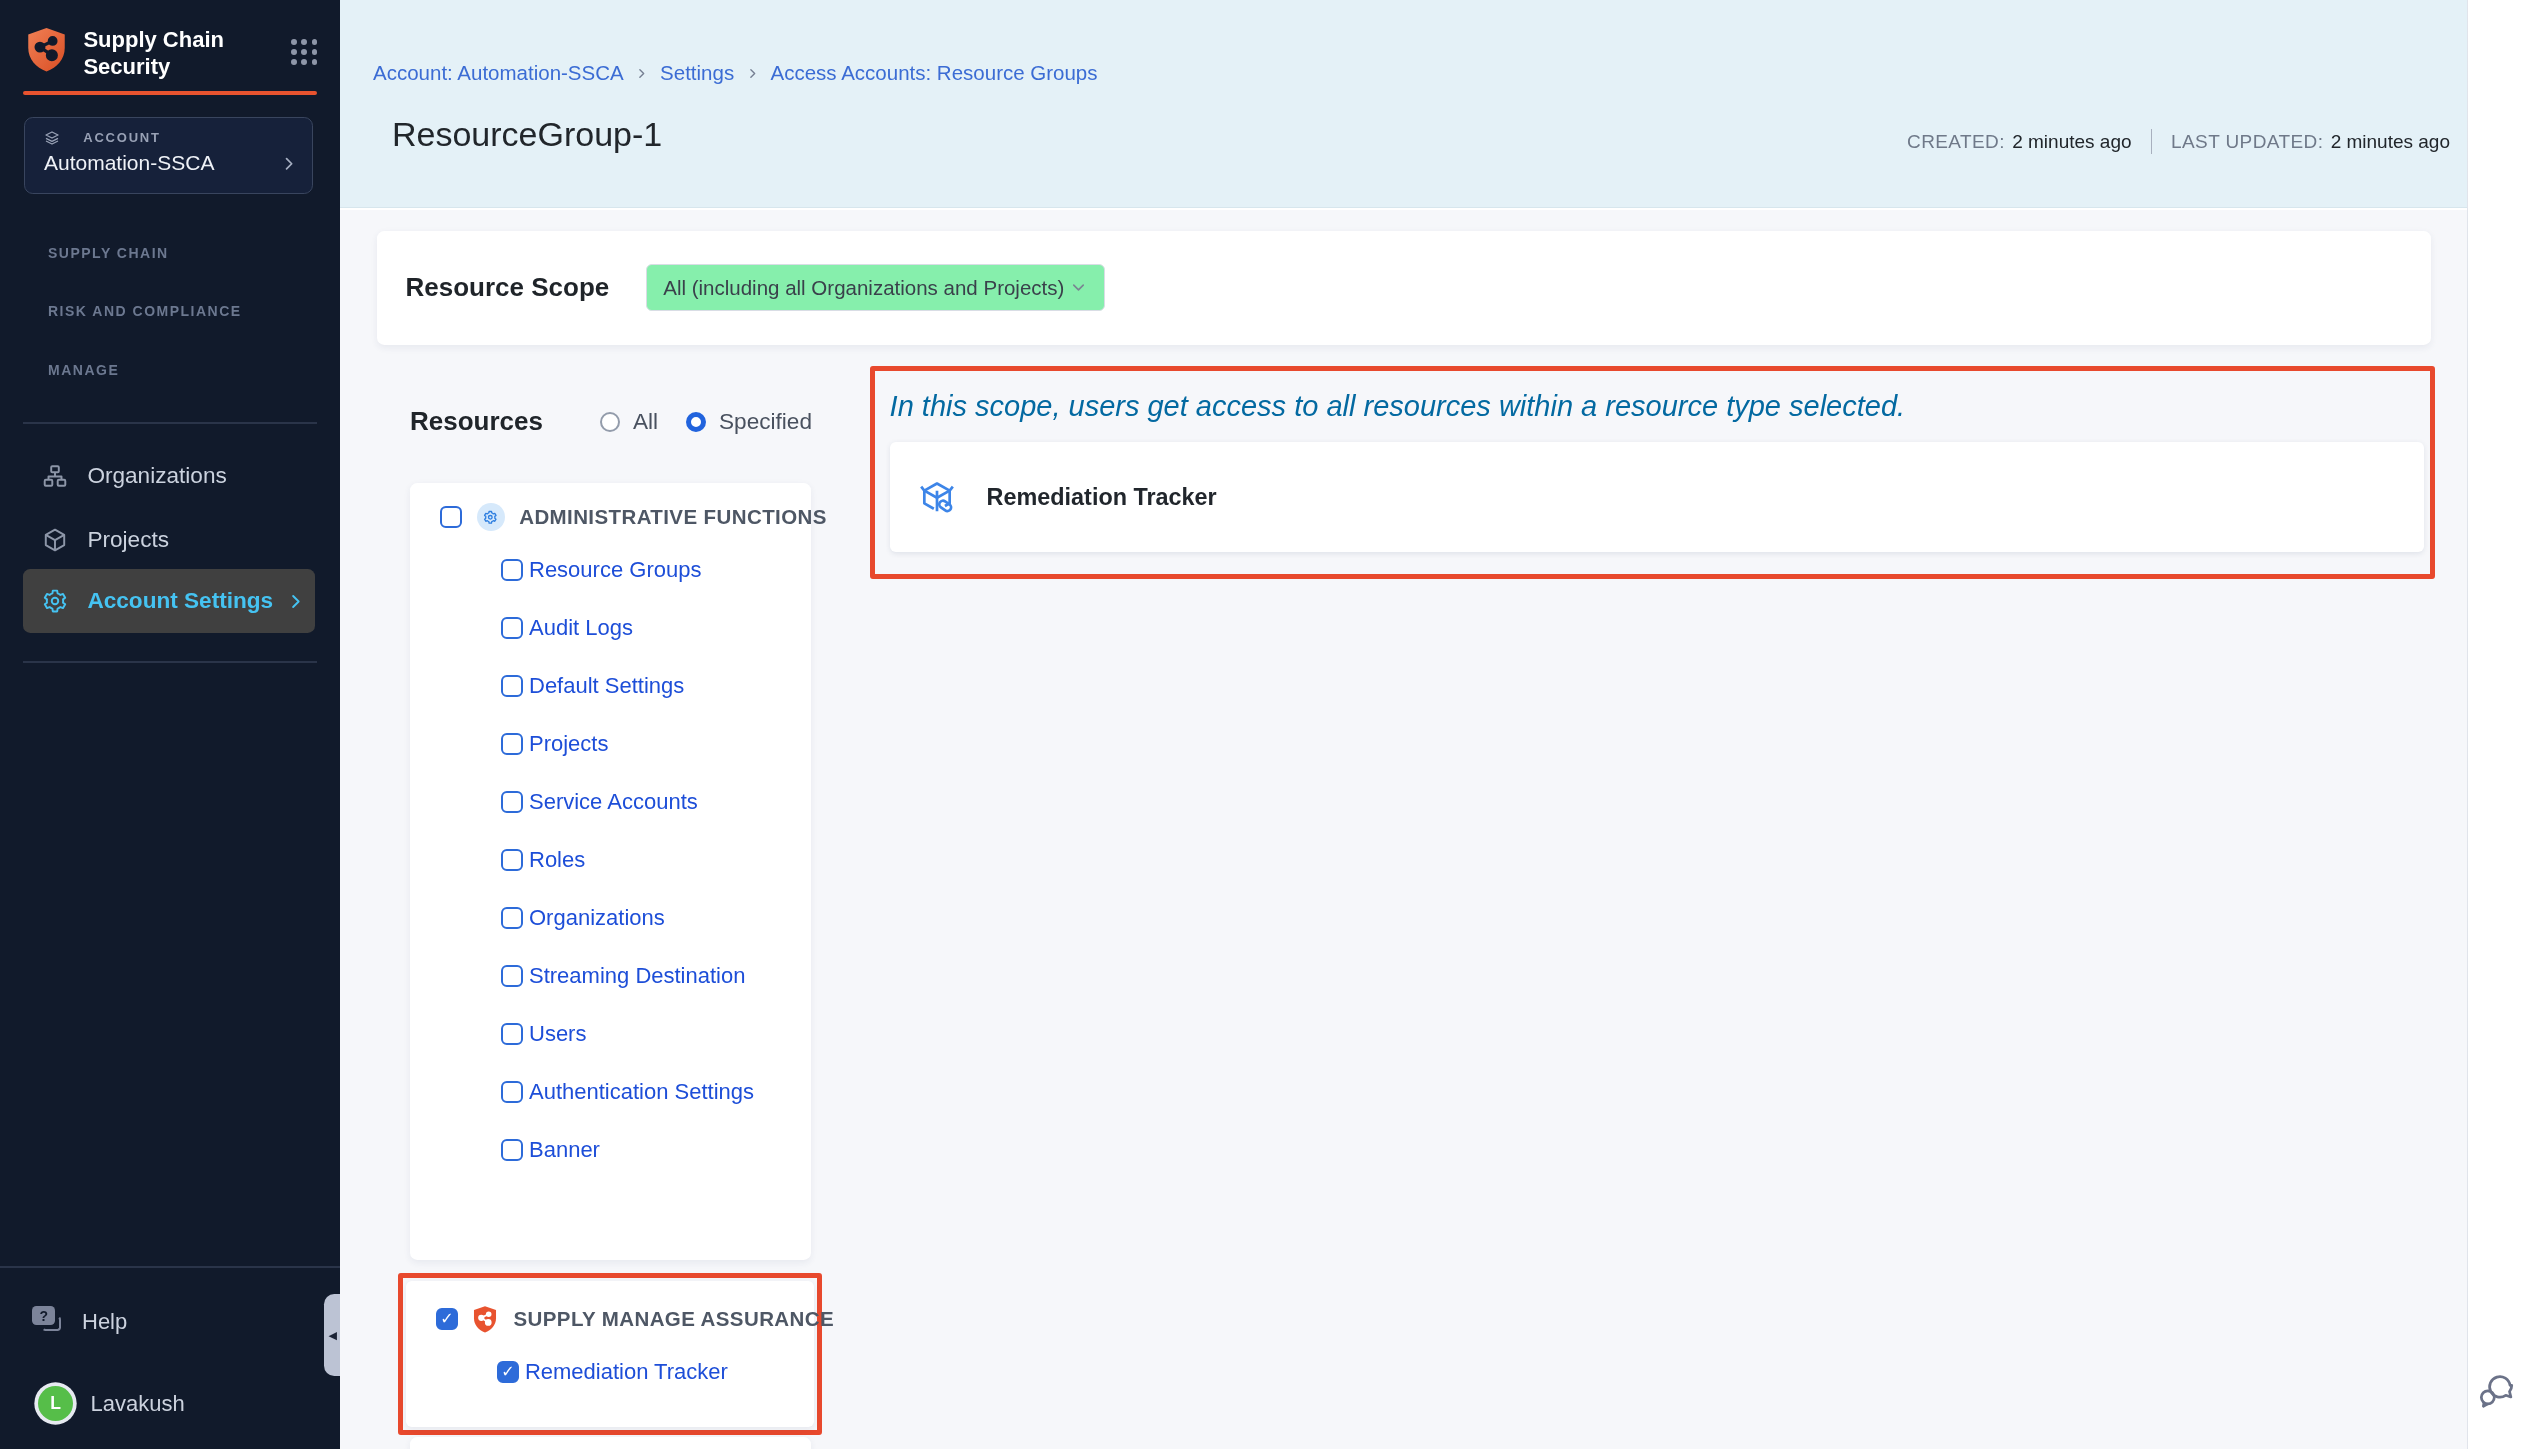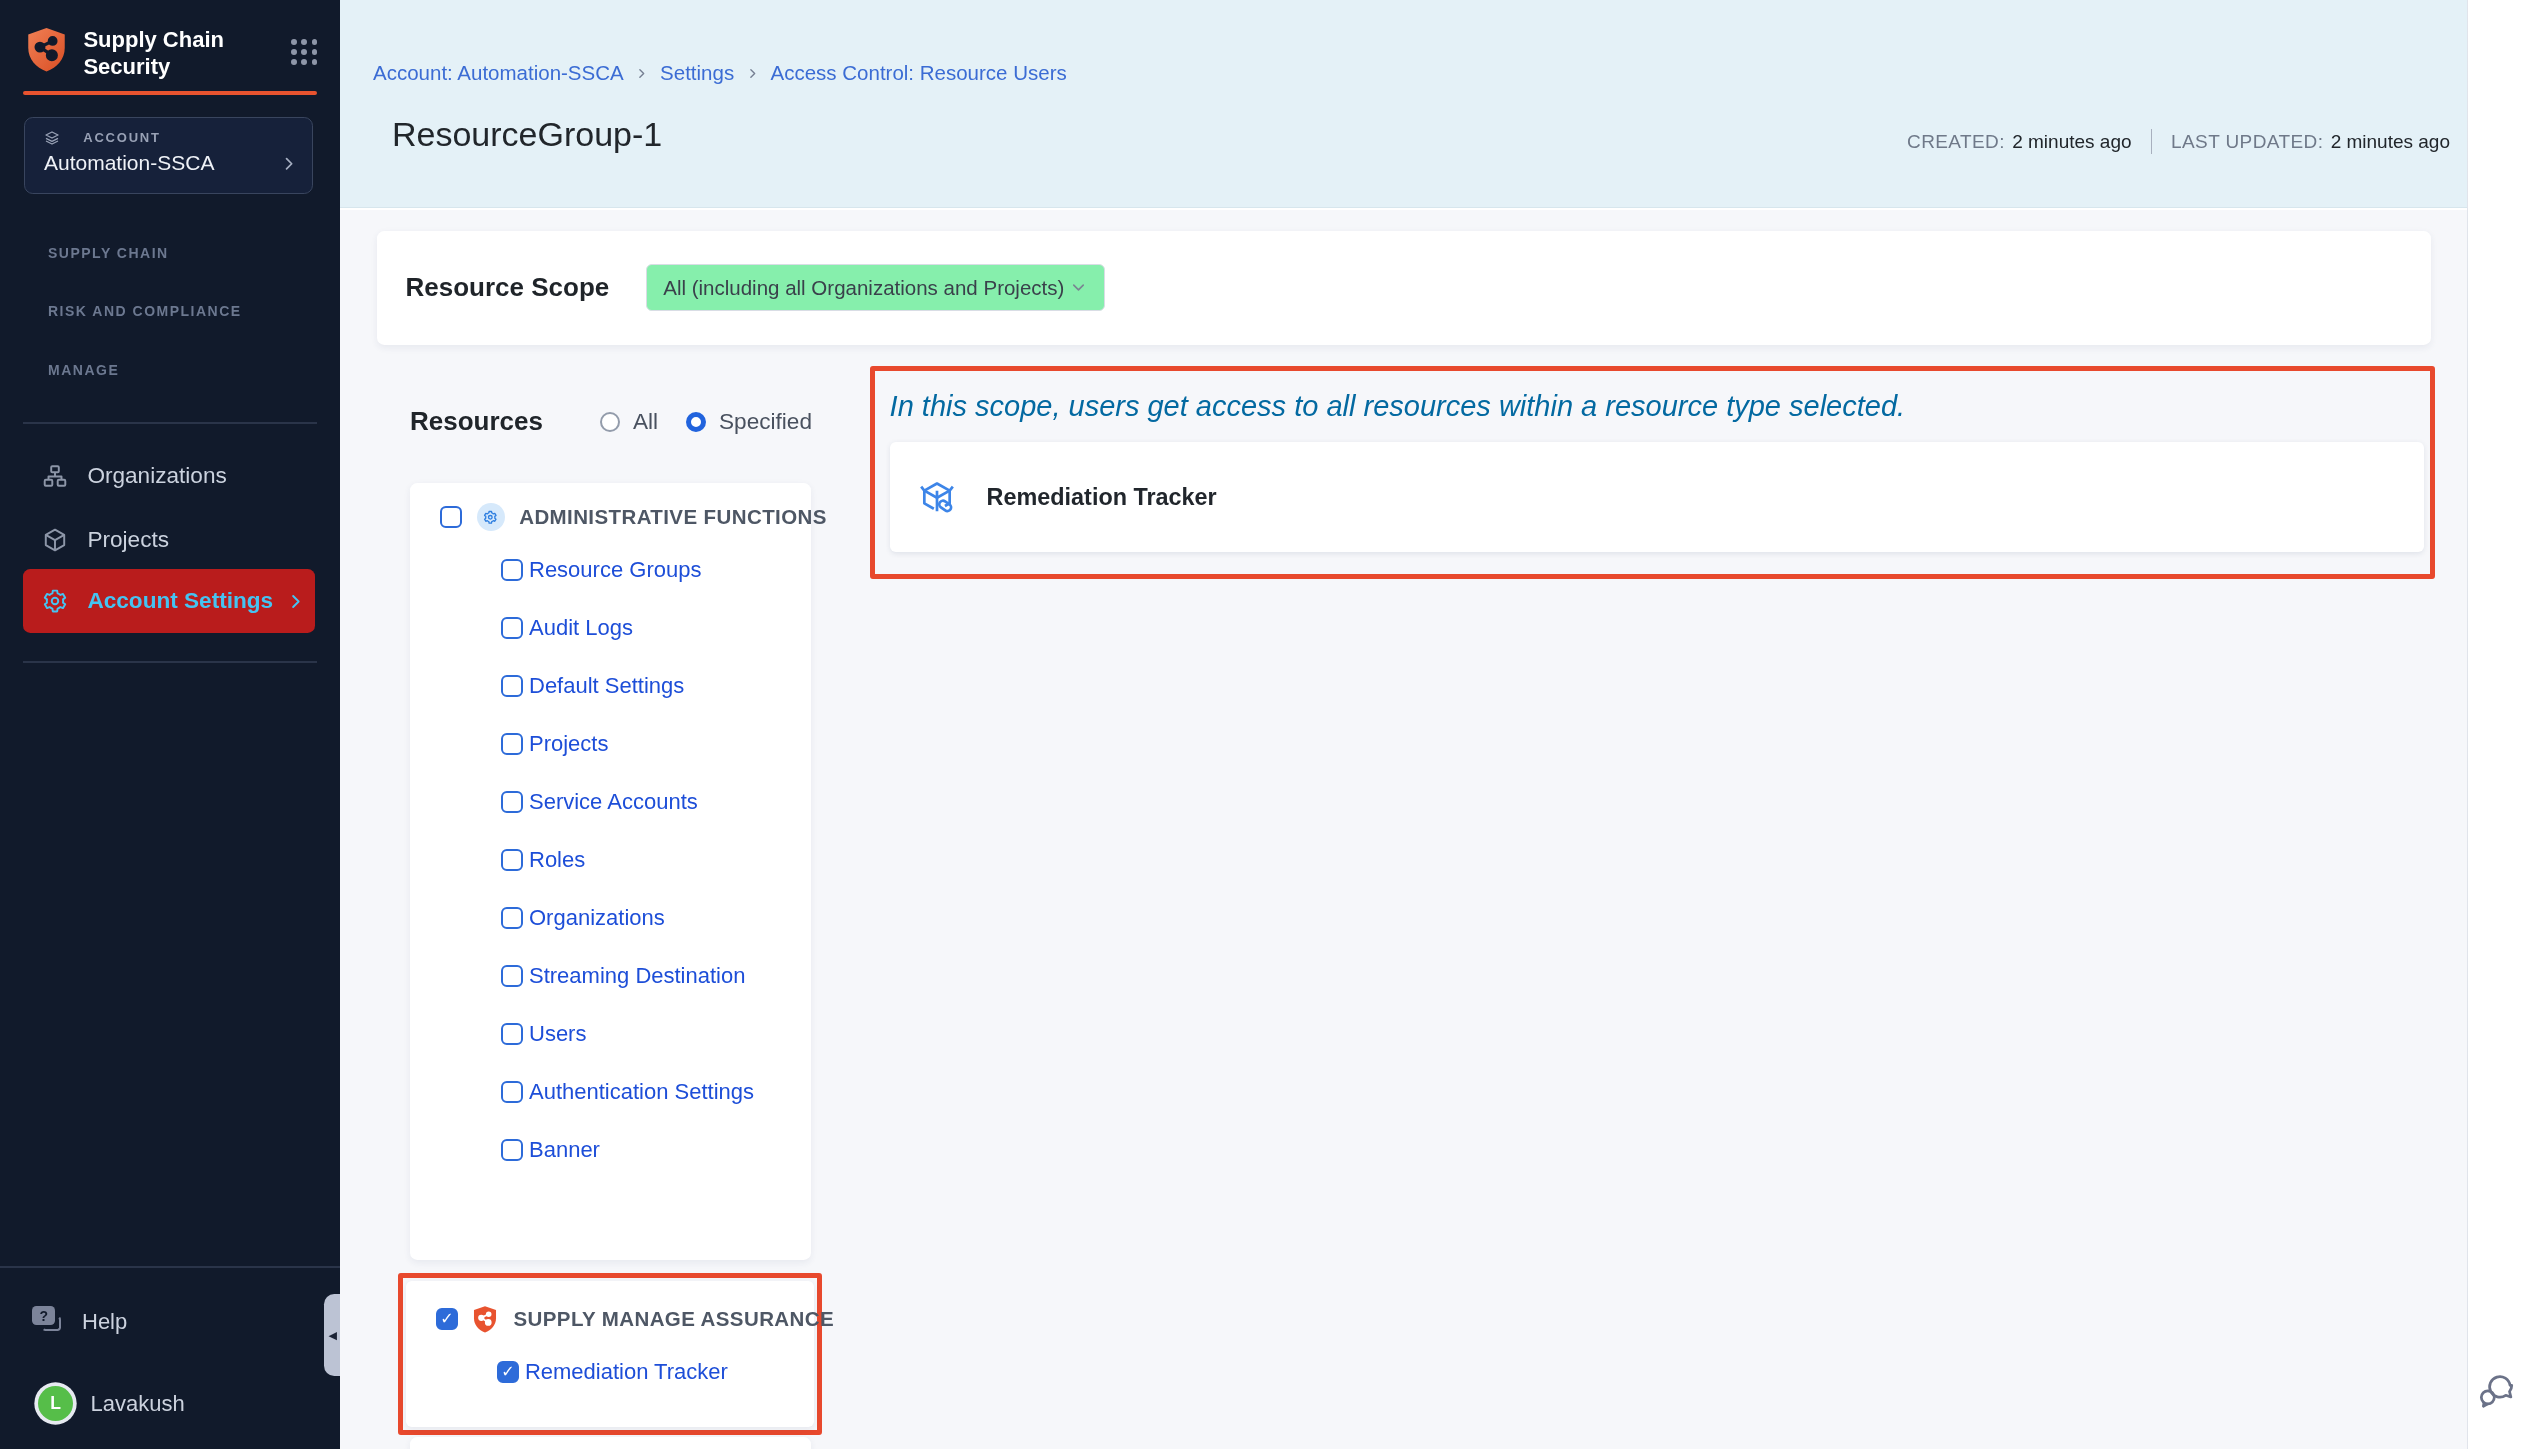--- a/index.html
+++ b/index.html
@@ -24,21 +24,21 @@
   .account-box{position:absolute;left:24px;top:117px;width:289px;height:77px;border:1.5px solid #39455E;border-radius:8.8px;background:#16213A;padding:11.7px 14.6px 0 19px;cursor:pointer;}
   .acc-top{display:flex;align-items:center;gap:10.2px;color:#98A1B5;}
   .acc-label{font-size:13px;font-weight:bold;letter-spacing:1.8px;margin-left:13px;}
   .acc-name-row{display:flex;align-items:center;margin-top:5.8px;}
   .acc-name{color:#EFF2F7;font-size:21px;}
   .acc-chevron{margin-left:auto;color:#A6AFC2;}
   .sb-section{position:absolute;left:48px;font-size:14px;font-weight:bold;letter-spacing:1.5px;color:#6C7890;cursor:pointer;}
   .sb-div{position:absolute;left:23.4px;width:294px;height:1.5px;background:var(--sidebar-line);}
   .sb-item{position:absolute;left:23.4px;width:292px;height:51px;display:flex;align-items:center;padding:0 10.2px 0 19px;color:#CBD2DE;font-size:22.6px;border-radius:7.3px;cursor:pointer;}
   .sb-item .mi{width:26px;height:26px;margin-right:19px;color:#8D96A8;flex:0 0 auto;}
-  .sb-item.active{background:#b91c1c;color:var(--active-cyan);font-weight:bold;height:64px;}
+  .sb-item.active{background:#404040;color:var(--active-cyan);font-weight:bold;height:64px;}
   .sb-item.active .mi{color:var(--active-cyan);}
   .sb-item.active .item-chev{margin-left:auto;color:var(--active-cyan);}
   .sb-bottom-div{position:absolute;left:0;top:1266px;width:340px;height:1.5px;background:var(--sidebar-line);}
   .help-row{position:absolute;left:32px;top:1295px;width:248px;height:53px;display:flex;align-items:center;color:#CCD2DE;font-size:22px;cursor:pointer;}
   .help-ic{position:relative;width:34px;height:34px;margin-right:16px;flex:0 0 auto;}
   .help-b1{position:absolute;left:0;top:1.5px;width:23.4px;height:19px;background:#7C849A;border-radius:4.4px;color:#111A2B;font-size:14px;font-weight:bold;display:flex;align-items:center;justify-content:center;}
   .help-b2{position:absolute;left:10.2px;top:11.7px;width:19px;height:14.6px;border:2.9px solid #7C849A;border-radius:3.7px;border-top-color:transparent;border-left-color:transparent;}
   .user-row{position:absolute;left:38px;top:1384px;width:248px;height:39px;display:flex;align-items:center;color:#CCD2DE;font-size:22px;cursor:pointer;}
   .avatar{width:35px;height:35px;border-radius:50%;background:var(--avatar-green);box-shadow:0 0 0 3.7px #E7EAF1;color:#fff;font-weight:bold;font-size:17.5px;display:flex;align-items:center;justify-content:center;margin-right:17.5px;}
   .collapse-handle{position:absolute;left:324px;top:1294px;width:17.5px;height:82px;background:#BCC3D4;border-radius:10.2px 0 0 10.2px;display:flex;align-items:center;justify-content:center;color:#1B2335;font-size:11px;cursor:pointer;}
@@ -201,21 +201,21 @@
   <header class="band">
     <nav class="breadcrumb">
       <span class="bc-link">Account: Automation-SSCA</span>
       <svg class="bc-sep" width="13" height="13" viewBox="0 0 24 24" fill="none" stroke="currentColor" stroke-width="2.6" stroke-linecap="round" stroke-linejoin="round">
           <path d="M9 5l7 7-7 7"></path>
         </svg>
       <span class="bc-link">Settings</span>
       <svg class="bc-sep" width="13" height="13" viewBox="0 0 24 24" fill="none" stroke="currentColor" stroke-width="2.6" stroke-linecap="round" stroke-linejoin="round">
           <path d="M9 5l7 7-7 7"></path>
         </svg>
-      <span class="bc-link">Access Control: Resource Users</span>
+      <span class="bc-link">Access Accounts: Resource Groups</span>
     </nav>
     <h1 class="page-title">ResourceGroup-1</h1>
     <div class="meta">
       <span class="lab">CREATED:</span>
       <span class="val">2 minutes ago</span>
       <span class="pipe"></span>
       <span class="lab">LAST UPDATED:</span>
       <span class="val">2 minutes ago</span>
     </div>
   </header>

